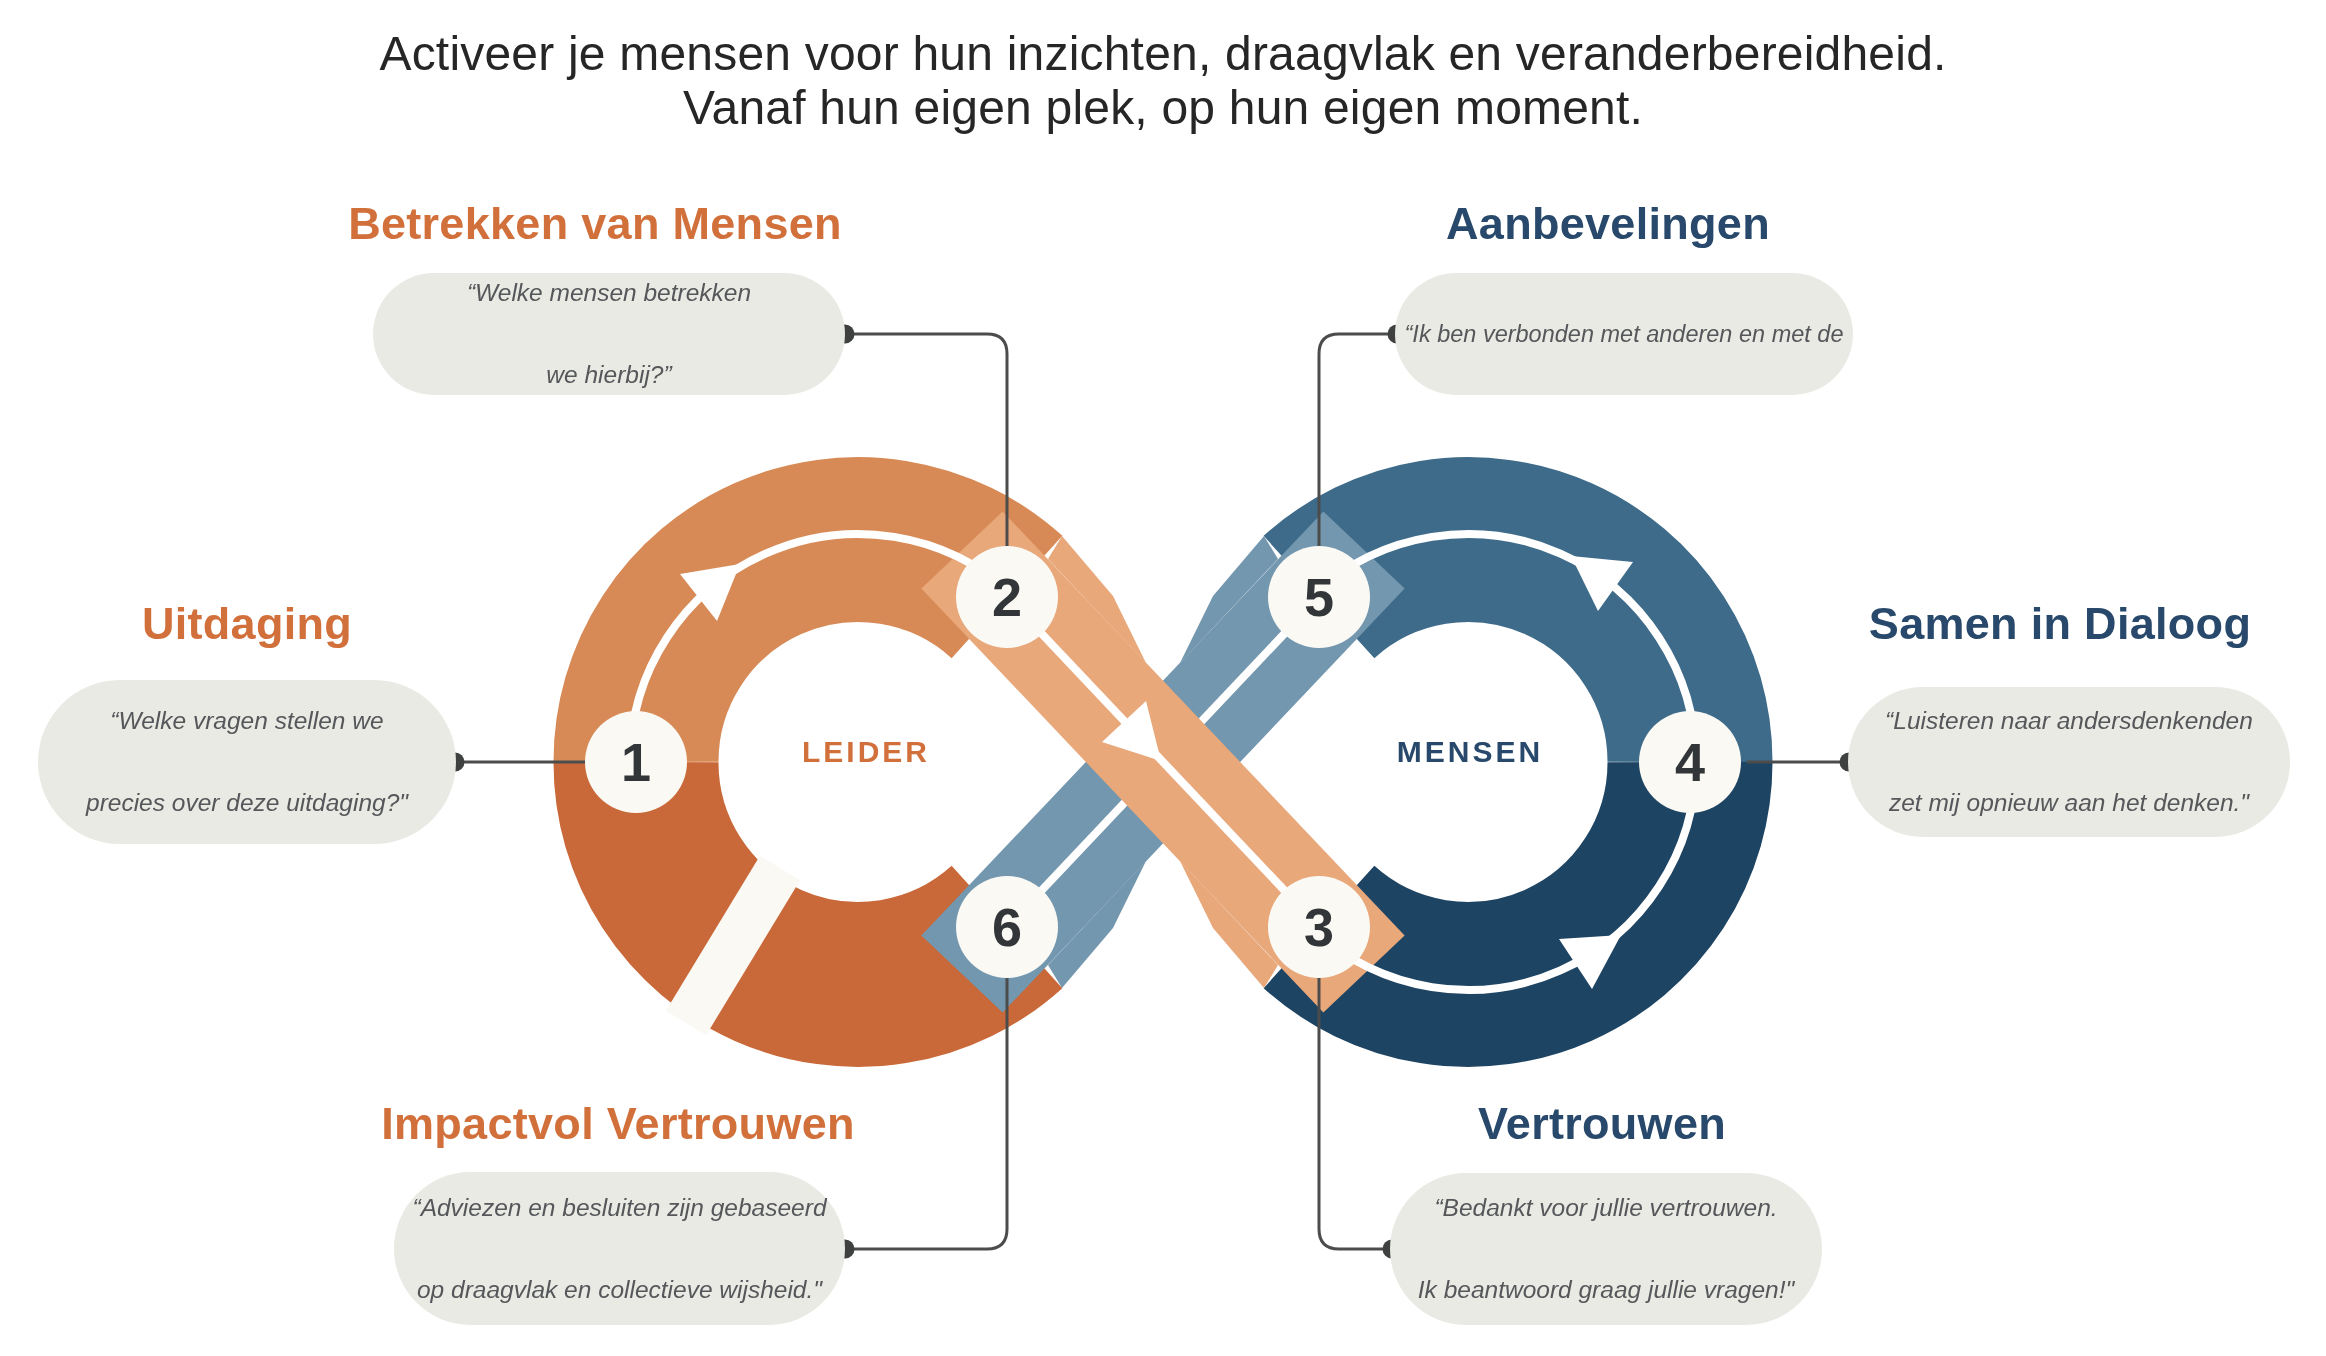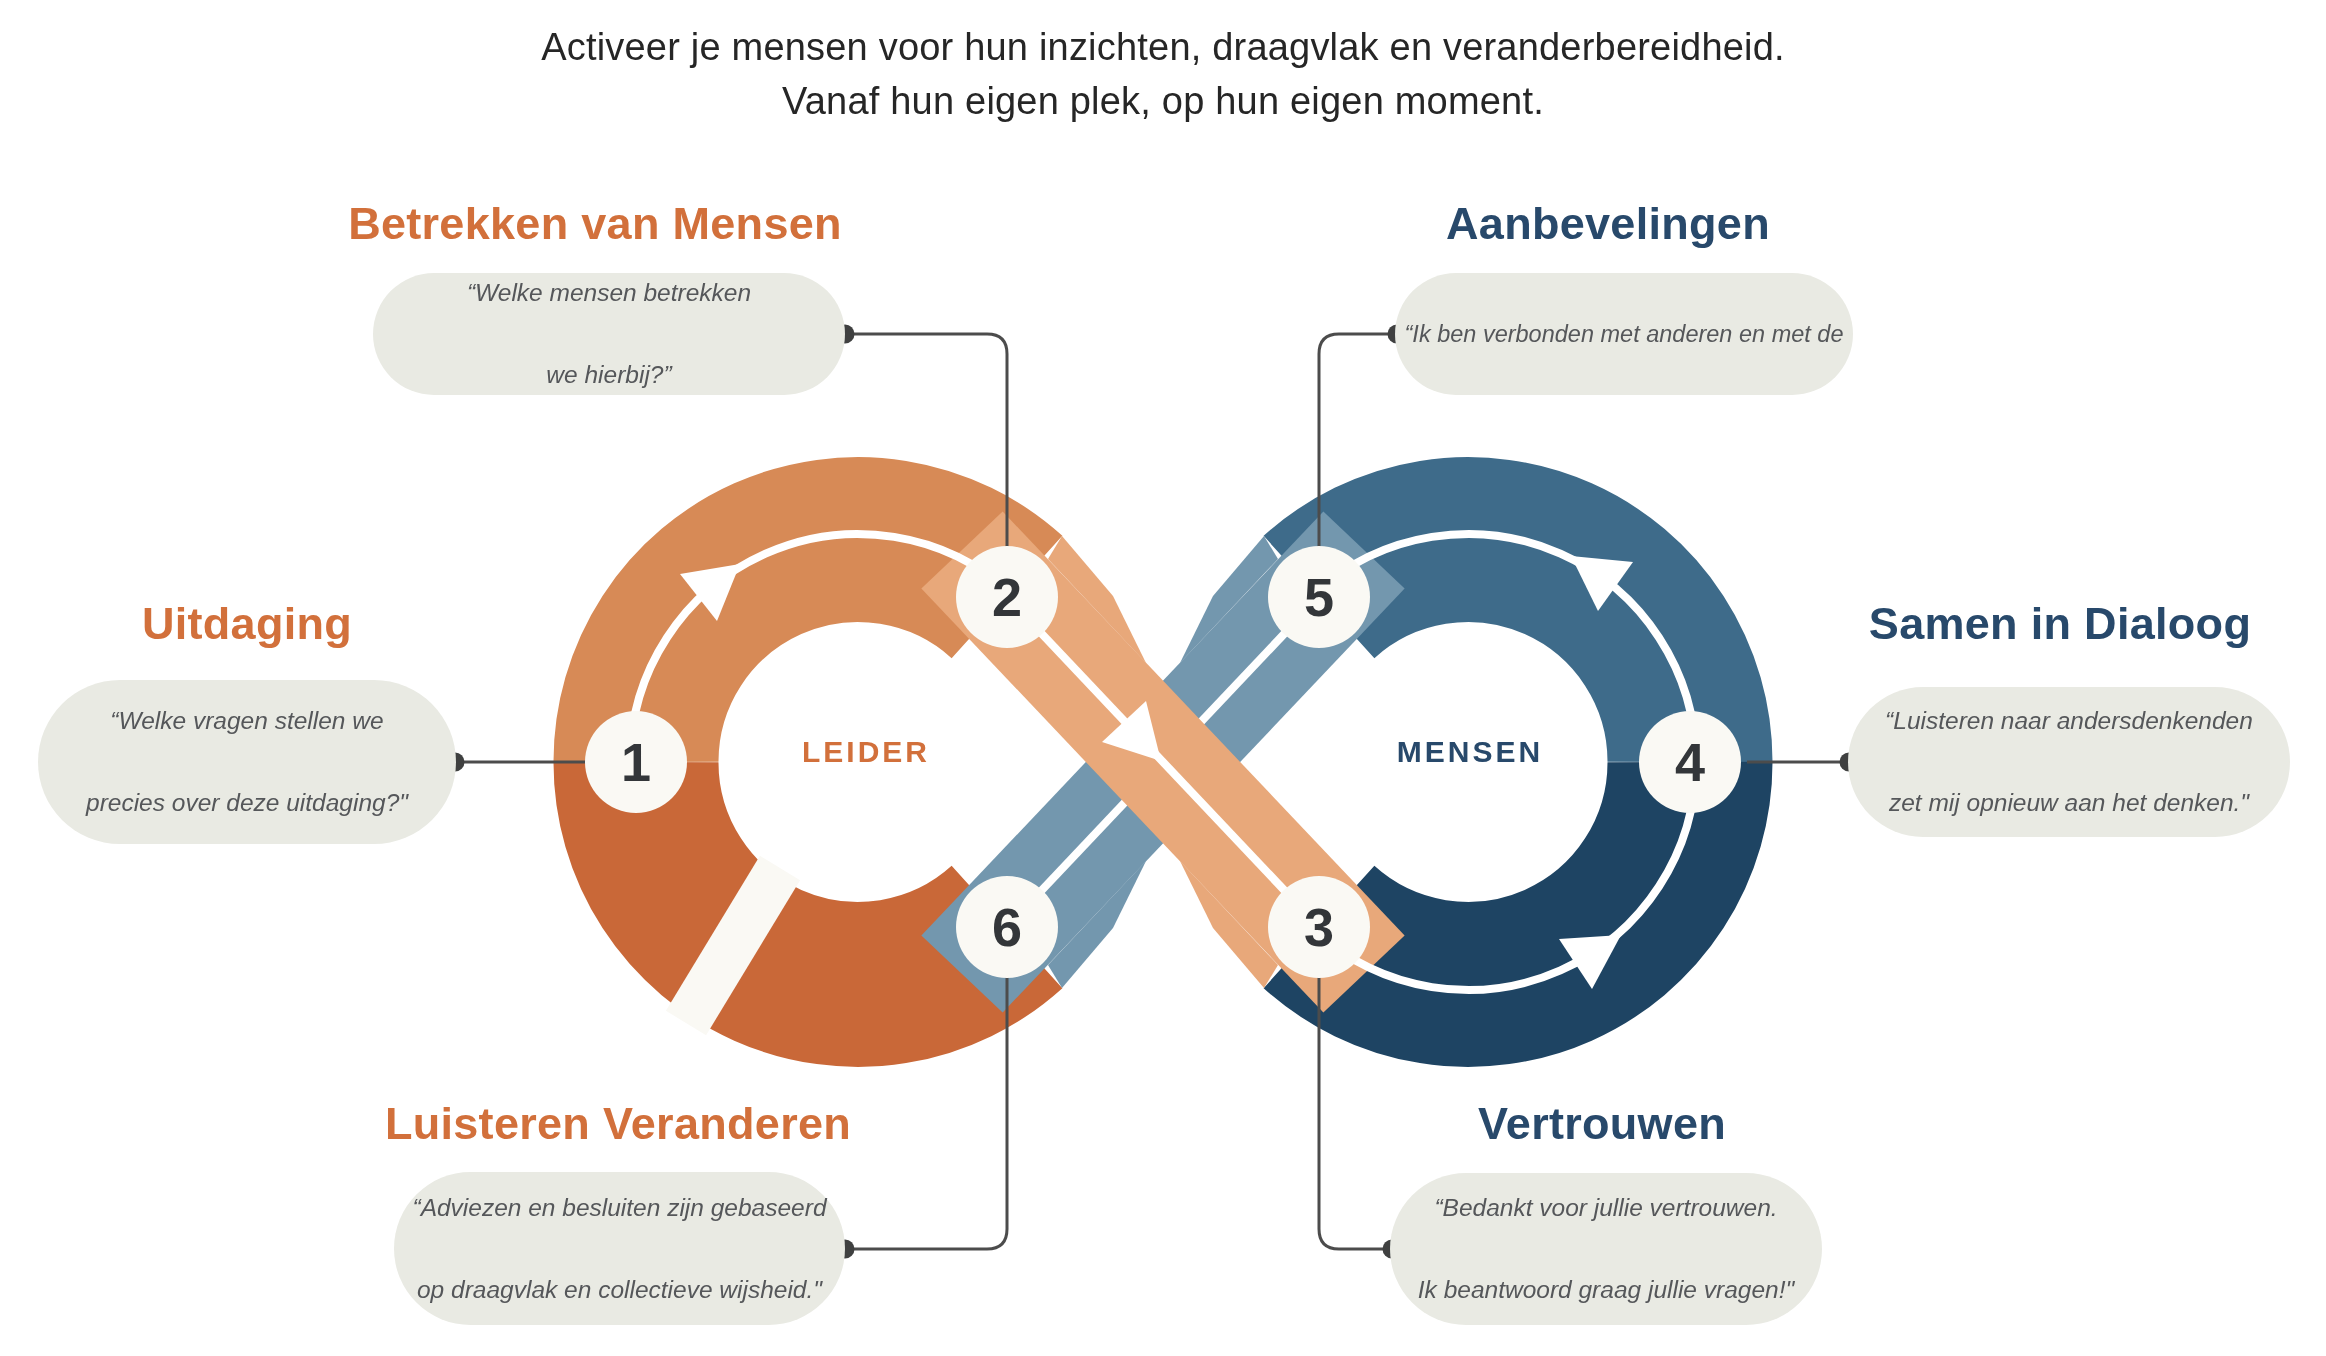--- a/index.html
+++ b/index.html
@@ -1,21 +1,21 @@
 <!DOCTYPE html>
 <html><head>
 <meta charset="utf-8">
 <style>
   html,body{margin:0;padding:0;background:#ffffff;}
   body{width:2326px;height:1356px;overflow:hidden;font-family:"Liberation Sans",sans-serif;}
   .canvas{position:relative;width:2326px;height:1356px;background:#ffffff;}
   .canvas svg{position:absolute;left:0;top:0;}
 
   .title-line{position:absolute;left:0;width:2326px;text-align:center;
-    font-size:38px;color:#262626;letter-spacing:0.2px;}
+    font-size:48px;color:#262626;letter-spacing:0.2px;}
 
   .step-heading{position:absolute;transform:translateX(-50%);white-space:nowrap;
     font-weight:bold;font-size:45px;letter-spacing:0.3px;}
   .heading-orange{color:#D2703B;}
   .heading-blue{color:#28496B;}
 
   .bubble{position:absolute;background:#E9EAE3;box-sizing:border-box;padding:0 10px;
     display:flex;flex-direction:column;justify-content:center;align-items:center;text-align:center;gap:44px;}
   .quote-line{font-style:italic;font-size:24.5px;line-height:38px;color:#55575A;white-space:nowrap;}
 
@@ -96,21 +96,21 @@
   <div class="bubble" style="left:1395px;top:273px;width:458px;height:122px;border-radius:61px;">
     <div class="quote-line" style="font-size:23.5px;font-style:italic;">“Ik ben verbonden met anderen en met de</div>
   </div>
 
   <div class="step-heading heading-blue" style="left:2060px;top:598px;text-align:center;">Samen in Dialoog</div>
   <div class="bubble" style="left:1848px;top:687px;width:442px;height:150px;border-radius:75px;">
     <div class="quote-line">“Luisteren naar andersdenkenden</div>
     <div class="quote-line">zet mij opnieuw aan het denken."</div>
   </div>
 
-  <div class="step-heading heading-orange" style="left:618px;top:1098px;">Luisteren Veranderen</div>
+  <div class="step-heading heading-orange" style="left:618px;top:1098px;">Impactvol Vertrouwen</div>
   <div class="bubble" style="left:394px;top:1172px;width:451px;height:153px;border-radius:77px;">
     <div class="quote-line">“Adviezen en besluiten zijn gebaseerd</div>
     <div class="quote-line">op draagvlak en collectieve wijsheid."</div>
   </div>
 
   <div class="step-heading heading-blue" style="left:1602px;top:1098px;">Vertrouwen</div>
   <div class="bubble" style="left:1390px;top:1173px;width:432px;height:152px;border-radius:76px;">
     <div class="quote-line">“Bedankt voor jullie vertrouwen.</div>
     <div class="quote-line">Ik beantwoord graag jullie vragen!"</div>
   </div>

